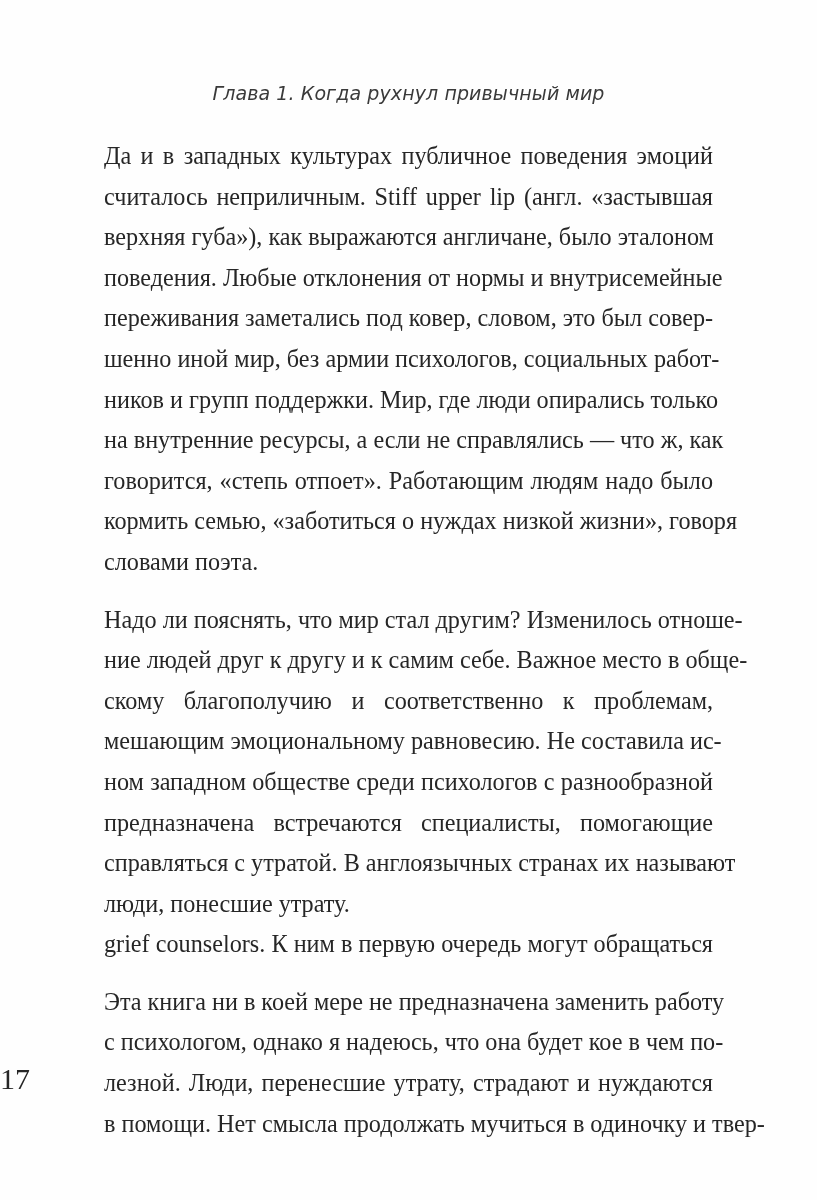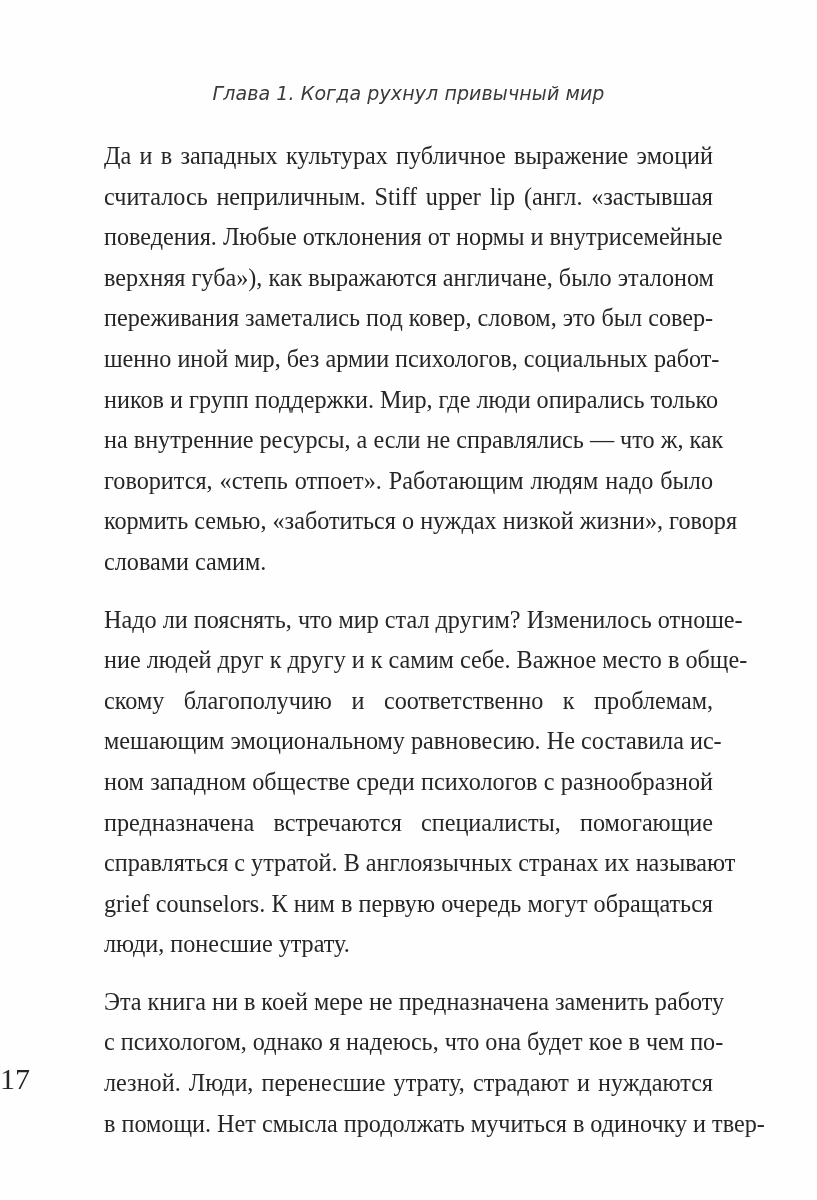--- a/index.html
+++ b/index.html
@@ -71,45 +71,45 @@
 </head>
 <body>
 
 <div class="page">
 
   <div class="running-head">Глава 1. Когда рухнул привычный мир</div>
 
   <div class="body-text">
 
     <div>
-      <span class="line">Да и в западных культурах публичное выражение эмоций</span>
+      <span class="line">Да и в западных культурах публичное поведения эмоций</span>
       <span class="line">считалось неприличным. Stiff upper lip (англ. «застывшая</span>
+      <span class="line">верхняя губа»), как выражаются англичане, было эталоном</span>
       <span class="line">поведения. Любые отклонения от нормы и внутрисемейные</span>
-      <span class="line">верхняя губа»), как выражаются англичане, было эталоном</span>
       <span class="line">переживания заметались под ковер, словом, это был совер-</span>
       <span class="line">шенно иной мир, без армии психологов, социальных работ-</span>
       <span class="line">ников и групп поддержки. Мир, где люди опирались только</span>
       <span class="line">на внутренние ресурсы, а если не справлялись — что ж, как</span>
       <span class="line">говорится, «степь отпоет». Работающим людям надо было</span>
       <span class="line">кормить семью, «заботиться о нуждах низкой жизни», говоря</span>
-      <span class="line last">словами самим.</span>
+      <span class="line last">словами поэта.</span>
     </div>
 
     <div class="para-gap"></div>
 
     <div>
       <span class="line">Надо ли пояснять, что мир стал другим? Изменилось отноше-</span>
       <span class="line">ние людей друг к другу и к самим себе. Важное место в обще-</span>
       <span class="line">скому благополучию и соответственно к проблемам,</span>
       <span class="line">мешающим эмоциональному равновесию. Не составила ис-</span>
       <span class="line">ном западном обществе среди психологов с разнообразной</span>
       <span class="line">предназначена встречаются специалисты, помогающие</span>
       <span class="line">справляться с утратой. В англоязычных странах их называют</span>
+      <span class="line last">люди, понесшие утрату.</span>
       <span class="line">grief counselors. К ним в первую очередь могут обращаться</span>
-      <span class="line last">люди, понесшие утрату.</span>
     </div>
 
     <div class="para-gap"></div>
 
     <div>
       <span class="line">Эта книга ни в коей мере не предназначена заменить работу</span>
       <span class="line">с психологом, однако я надеюсь, что она будет кое в чем по-</span>
       <span class="line">лезной. Люди, перенесшие утрату, страдают и нуждаются</span>
       <span class="line">в помощи. Нет смысла продолжать мучиться в одиночку и твер-</span>
 

